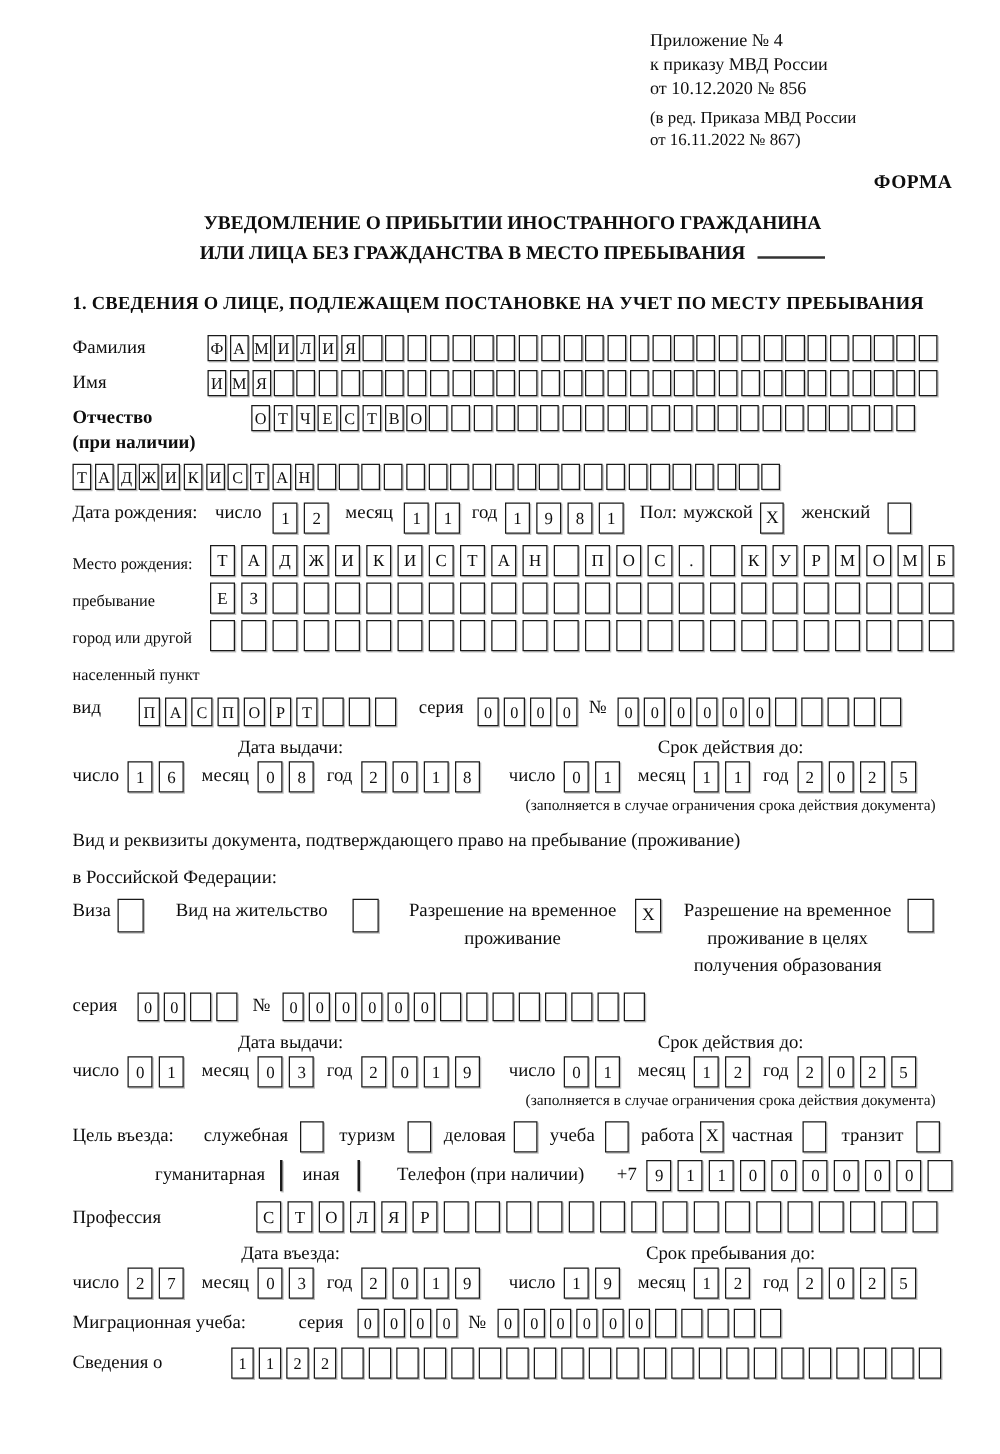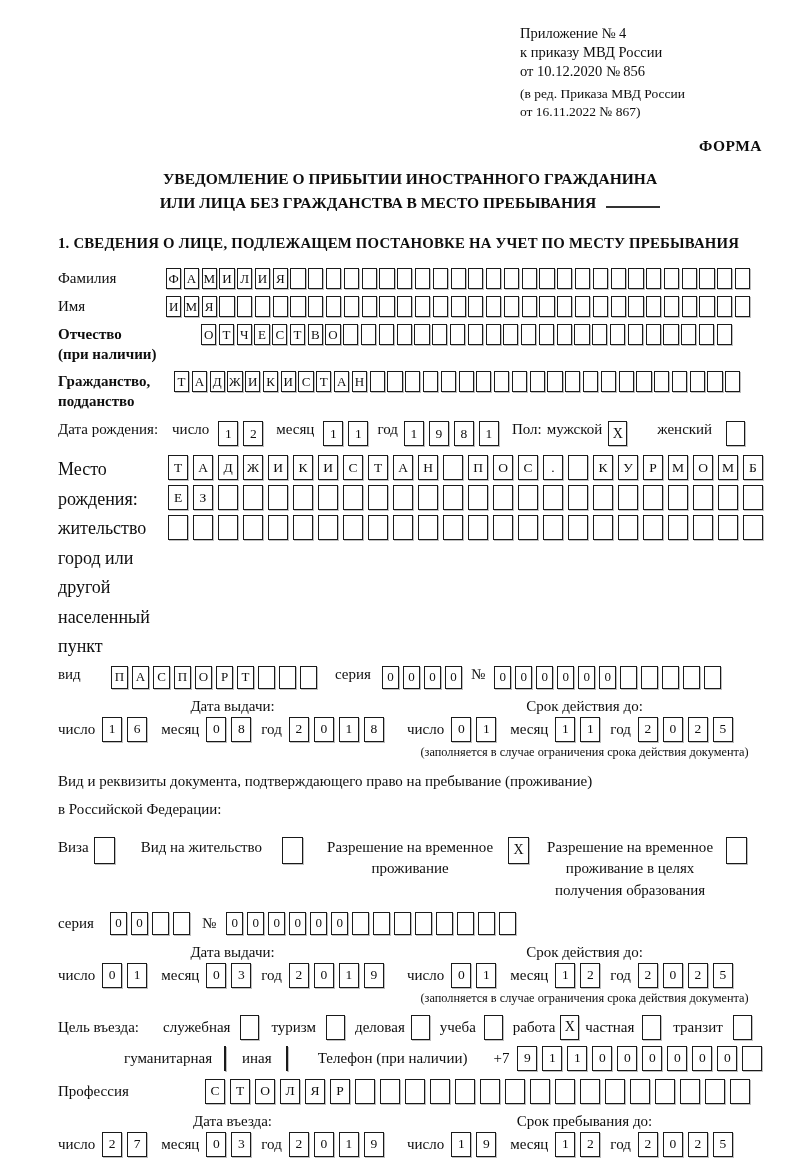--- a/index.html
+++ b/index.html
@@ -187,24 +187,20 @@
         <span class="cell"></span>
         <span class="cell"></span>
         <span class="cell"></span>
         <span class="cell"></span>
         <span class="cell"></span>
         <span class="cell"></span>
       </span>
   </div>
 
   <div class="frow">
-    <span class="flabel lbl2" style="width:116px;">
-      <span style="display:block;">Гражданство,</span>
-      <span style="display:block;">подданство</span>
-    </span>
     <span class="cells sm">
         <span class="cell">Т</span>
         <span class="cell">А</span>
         <span class="cell">Д</span>
         <span class="cell">Ж</span>
         <span class="cell">И</span>
         <span class="cell">К</span>
         <span class="cell">И</span>
         <span class="cell">С</span>
         <span class="cell">Т</span>
@@ -249,28 +245,28 @@
     <span style="margin-left:4px;margin-right:6px;">год</span>
     <span class="cells lg">
         <span class="cell">1</span>
         <span class="cell">9</span>
         <span class="cell">8</span>
         <span class="cell">1</span>
       </span>
     <span style="margin-left:8px;">Пол:</span>
     <span style="margin-left:5px;">мужской</span>
     <span class="cbox small" style="margin-left:6px;">X</span>
-    <span style="margin-left:30px;">женский</span>
+    <span style="margin-left:14px;">женский</span>
     <span class="cbox small" style="margin-left:14px;"></span>
   </div>
 
   <div class="frow" style="margin-top:9px;">
-    <span class="flabel" style="width:110px;line-height:29.5px;font-size:18px;">
+    <span class="flabel" style="width:110px;line-height:29.5px;font-size:13px;">
       <span style="display:block;">Место рождения:</span>
-      <span style="display:block;">жительство</span>
+      <span style="display:block;">пребывание</span>
       <span style="display:block;">город или другой</span>
       <span style="display:block;">населенный пункт</span>
     </span>
     <span>
       <span class="cells lg" style="display:flex;margin-bottom:5px;">
           <span class="cell">Т</span>
           <span class="cell">А</span>
           <span class="cell">Д</span>
           <span class="cell">Ж</span>
           <span class="cell">И</span>
@@ -433,21 +429,21 @@
       </div>
       <div class="dnote">(заполняется в случае ограничения срока действия документа)</div>
     </div>
   </div>
 
   <div style="margin-top:7px;line-height:1.9;">
     <div>Вид и реквизиты документа, подтверждающего право на пребывание (проживание)</div>
     <div>в Российской Федерации:</div>
   </div>
 
-  <div class="frow" style="margin-top:13px;align-items:flex-start;">
+  <div class="frow" style="margin-top:3px;align-items:flex-start;">
     <span class="opt-lines">
         <span style="display:block;">Виза</span>
       </span>
     <span class="cbox" style="margin-left:5px;"></span>
     <span class="opt-lines" style="margin-left:26px;">
         <span style="display:block;">Вид на жительство</span>
       </span>
     <span class="cbox" style="margin-left:20px;"></span>
     <span class="opt-lines" style="margin-left:24px;">
       <span style="display:block;">Разрешение на временное</span>

